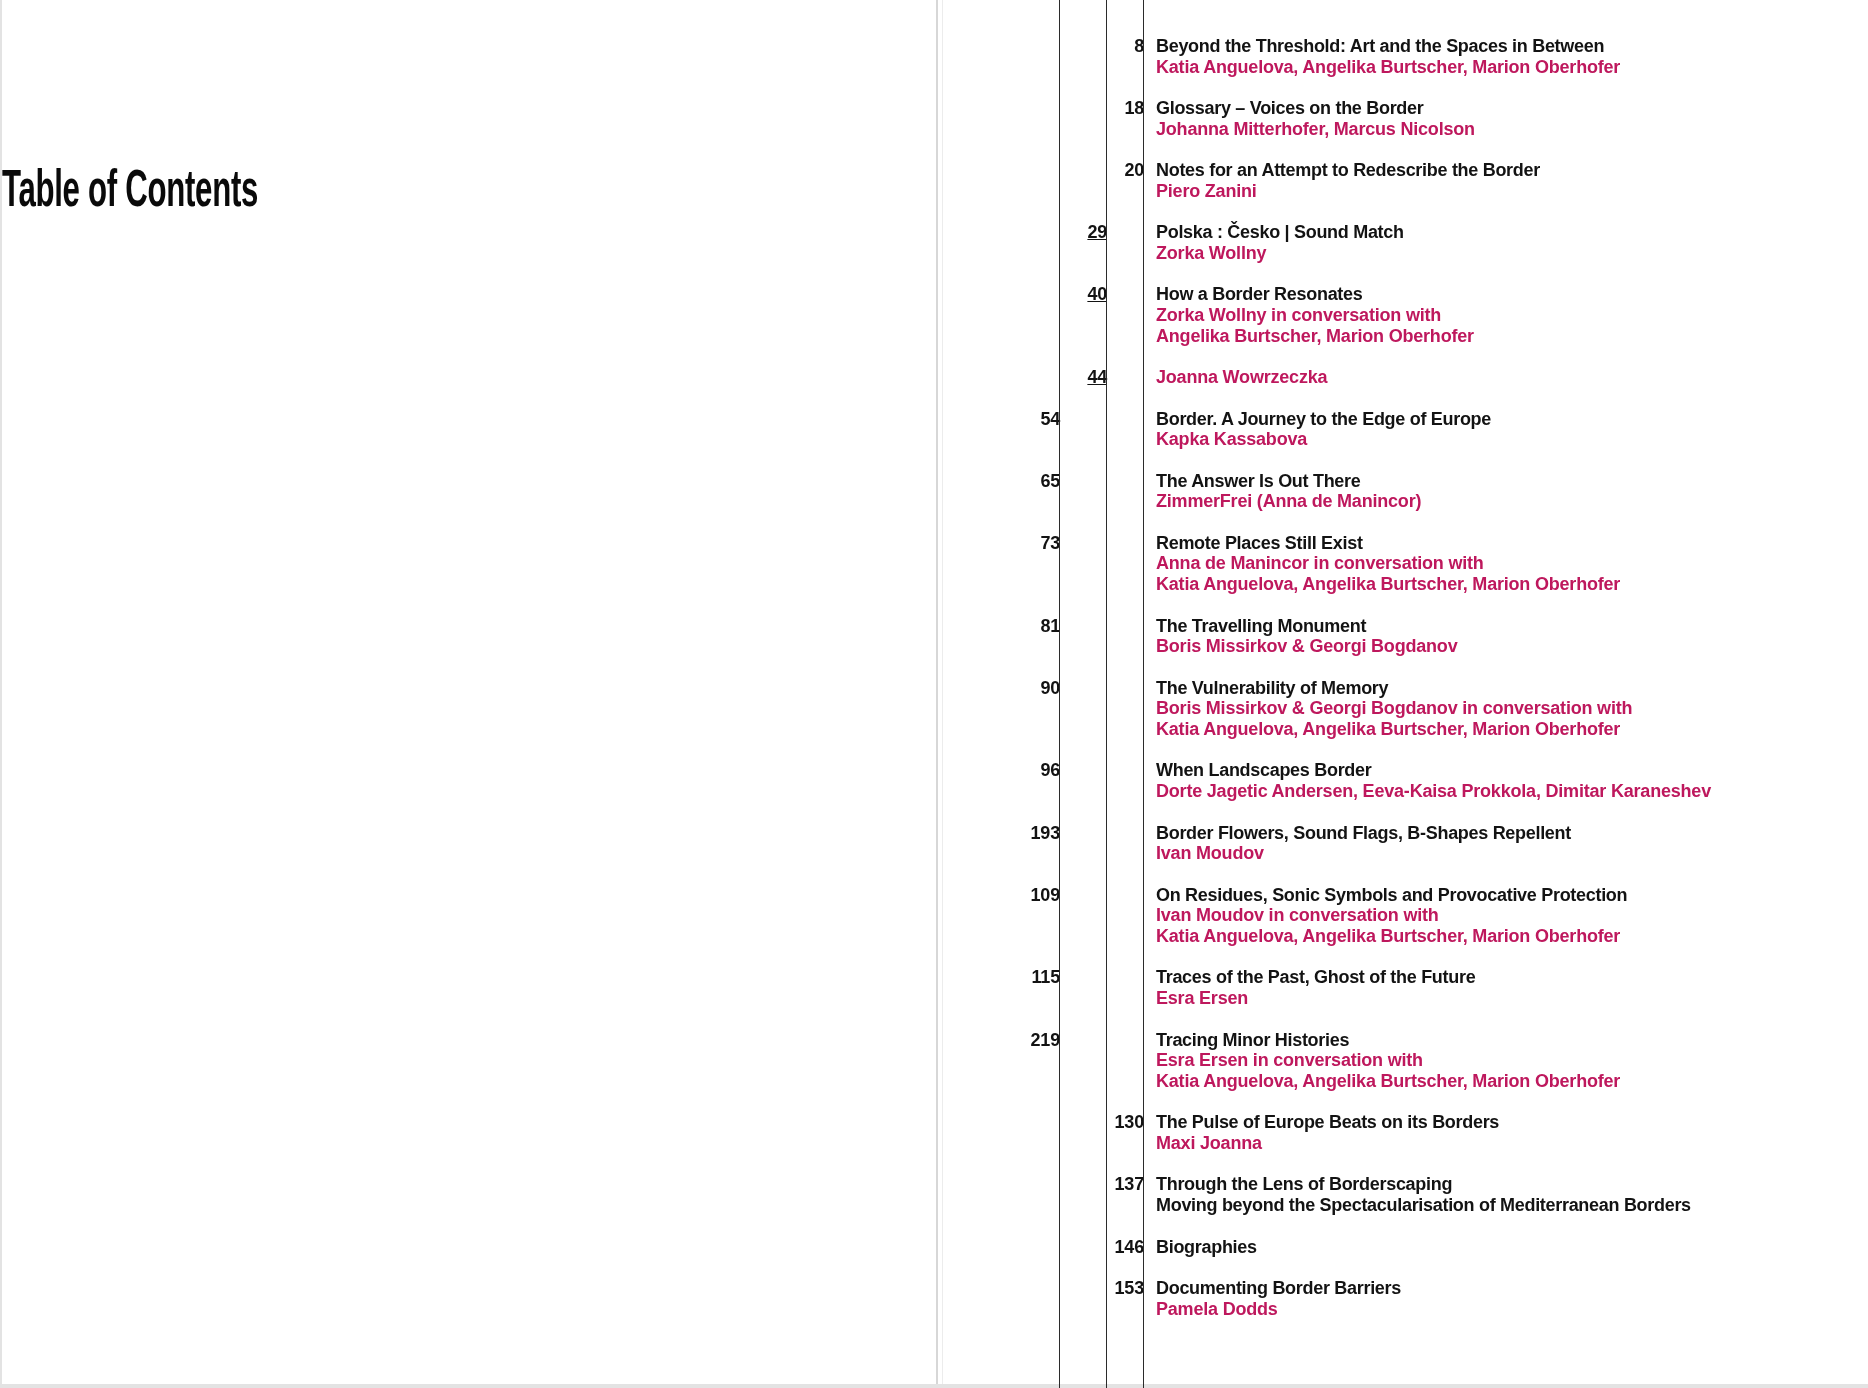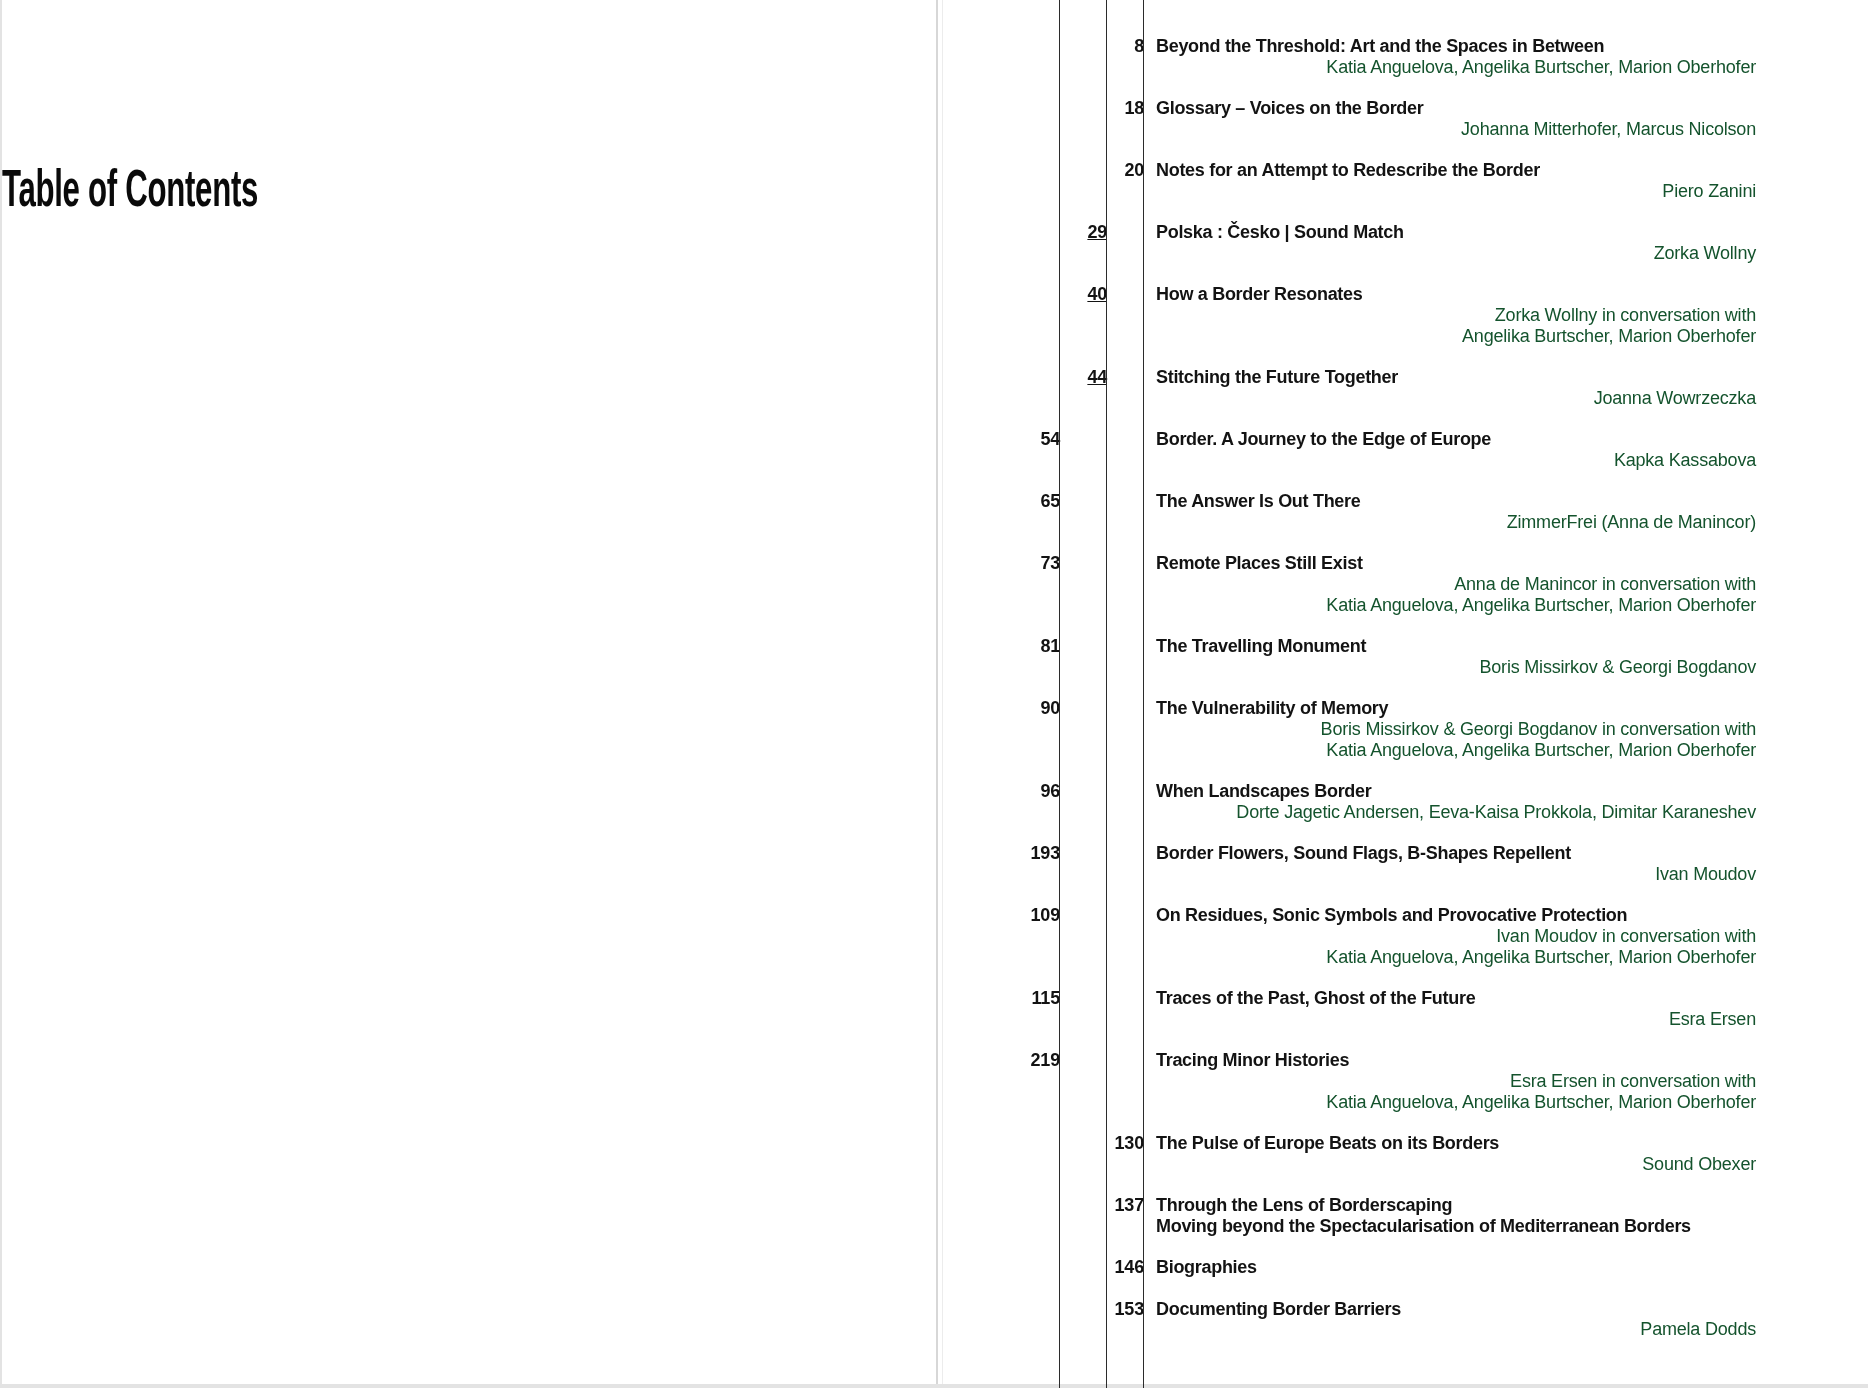--- a/index.html
+++ b/index.html
@@ -61,21 +61,21 @@
     top: 0;
     left: -260px;
     text-align: right;
     font-weight: bold;
     letter-spacing: -0.2px;
   }
   .num-right  { width: 248px; }
   .num-middle { width: 211px; text-decoration: underline; }
   .num-left   { width: 164px; }
   .entry .t { font-weight: bold; letter-spacing: -0.3px; }
-  .entry .a { font-weight: normal; letter-spacing: -0.2px; color: #14532d; text-align: right; }
+  .entry .a { font-weight: bold; letter-spacing: -0.2px; color: #be185d; }
 </style>
 </head>
 <body>
 
 <div class="page">
 
   <div class="vline page-left-edge"></div>
   <div class="vline gutter-1"></div>
   <div class="vline gutter-2"></div>
 
@@ -119,21 +119,20 @@
     <div class="entry-body">
           <div class="t">How a Border Resonates</div>
           <div class="a">Zorka Wollny in conversation with</div>
           <div class="a">Angelika Burtscher, Marion Oberhofer</div>
         </div>
   </div>
 
   <div class="entry">
     <span class="num num-middle">44</span>
     <div class="entry-body">
-          <div class="t">Stitching the Future Together</div>
           <div class="a">Joanna Wowrzeczka</div>
         </div>
   </div>
 
   <div class="entry">
     <span class="num num-left">54</span>
     <div class="entry-body">
           <div class="t">Border. A Journey to the Edge of Europe</div>
           <div class="a">Kapka Kassabova</div>
         </div>
@@ -212,21 +211,21 @@
           <div class="t">Tracing Minor Histories</div>
           <div class="a">Esra Ersen in conversation with</div>
           <div class="a">Katia Anguelova, Angelika Burtscher, Marion Oberhofer</div>
         </div>
   </div>
 
   <div class="entry">
     <span class="num num-right">130</span>
     <div class="entry-body">
           <div class="t">The Pulse of Europe Beats on its Borders</div>
-          <div class="a">Sound Obexer</div>
+          <div class="a">Maxi Joanna</div>
         </div>
   </div>
 
   <div class="entry">
     <span class="num num-right">137</span>
     <div class="entry-body">
           <div class="t">Through the Lens of Borderscaping</div>
           <div class="t">Moving beyond the Spectacularisation of Mediterranean Borders</div>
         </div>
   </div>

